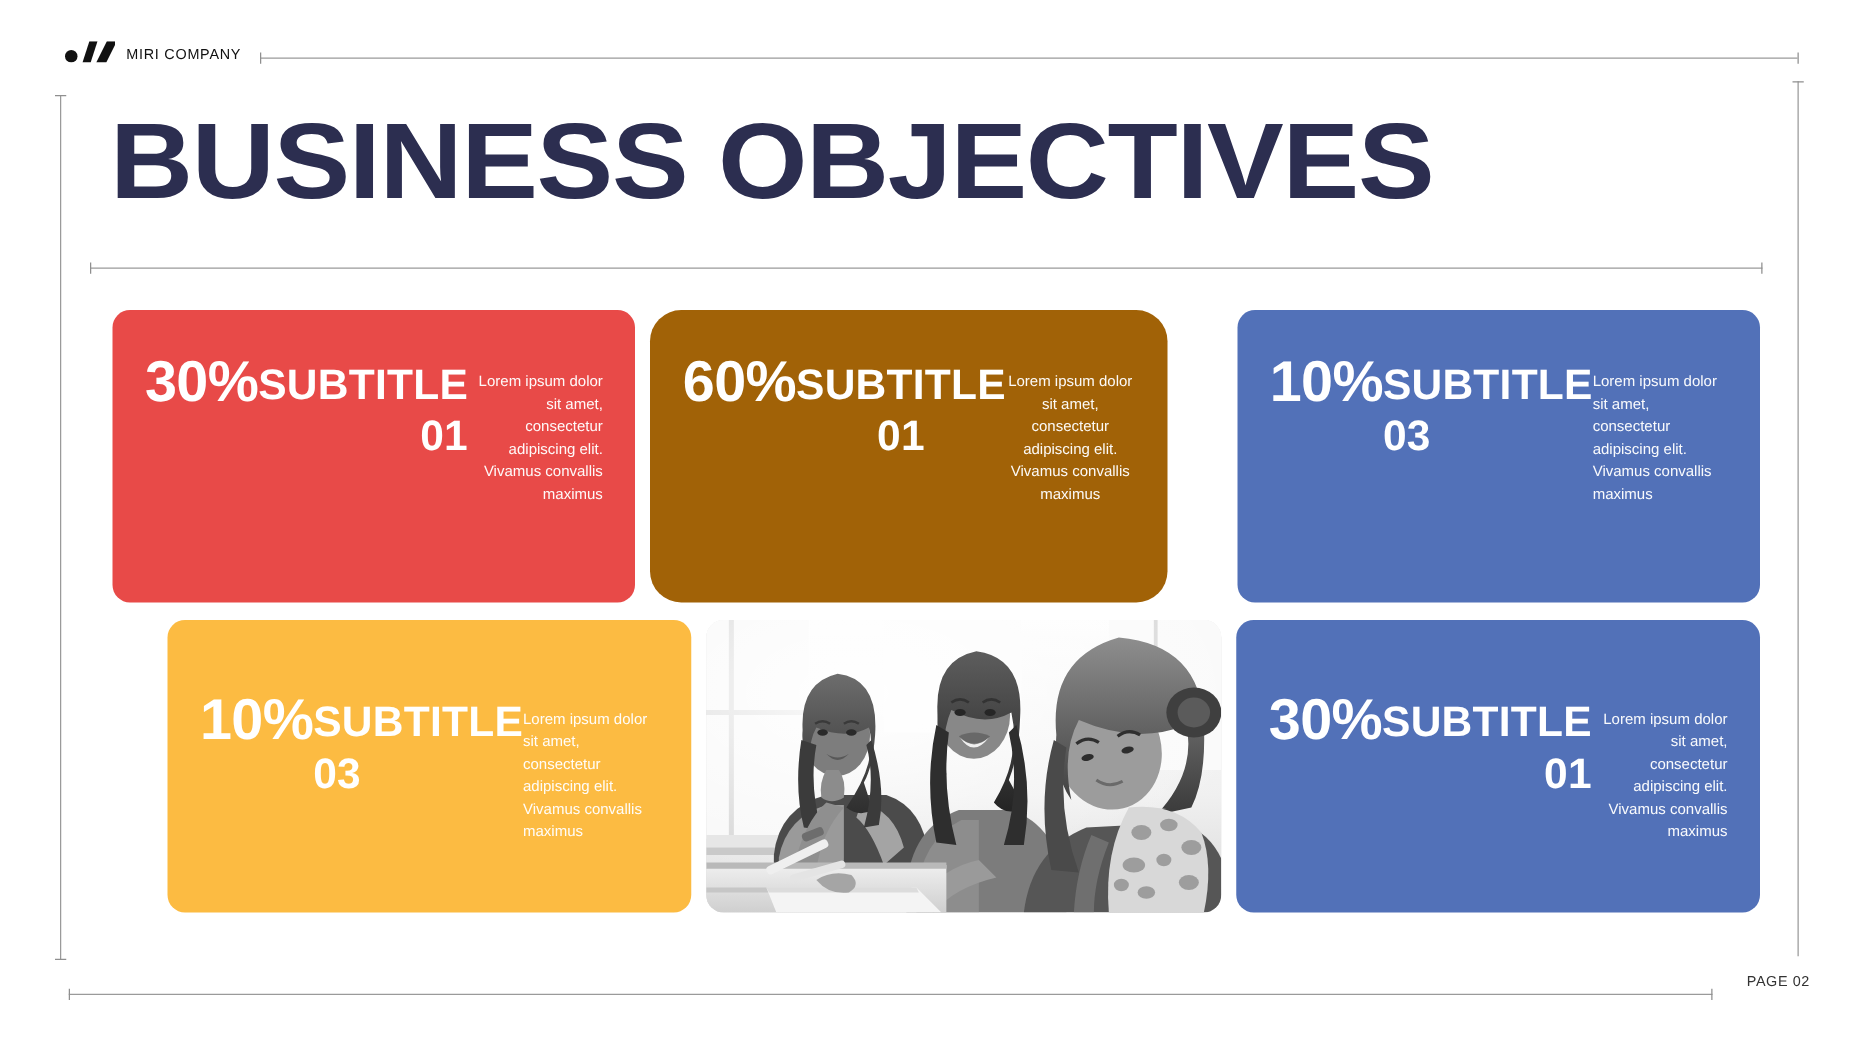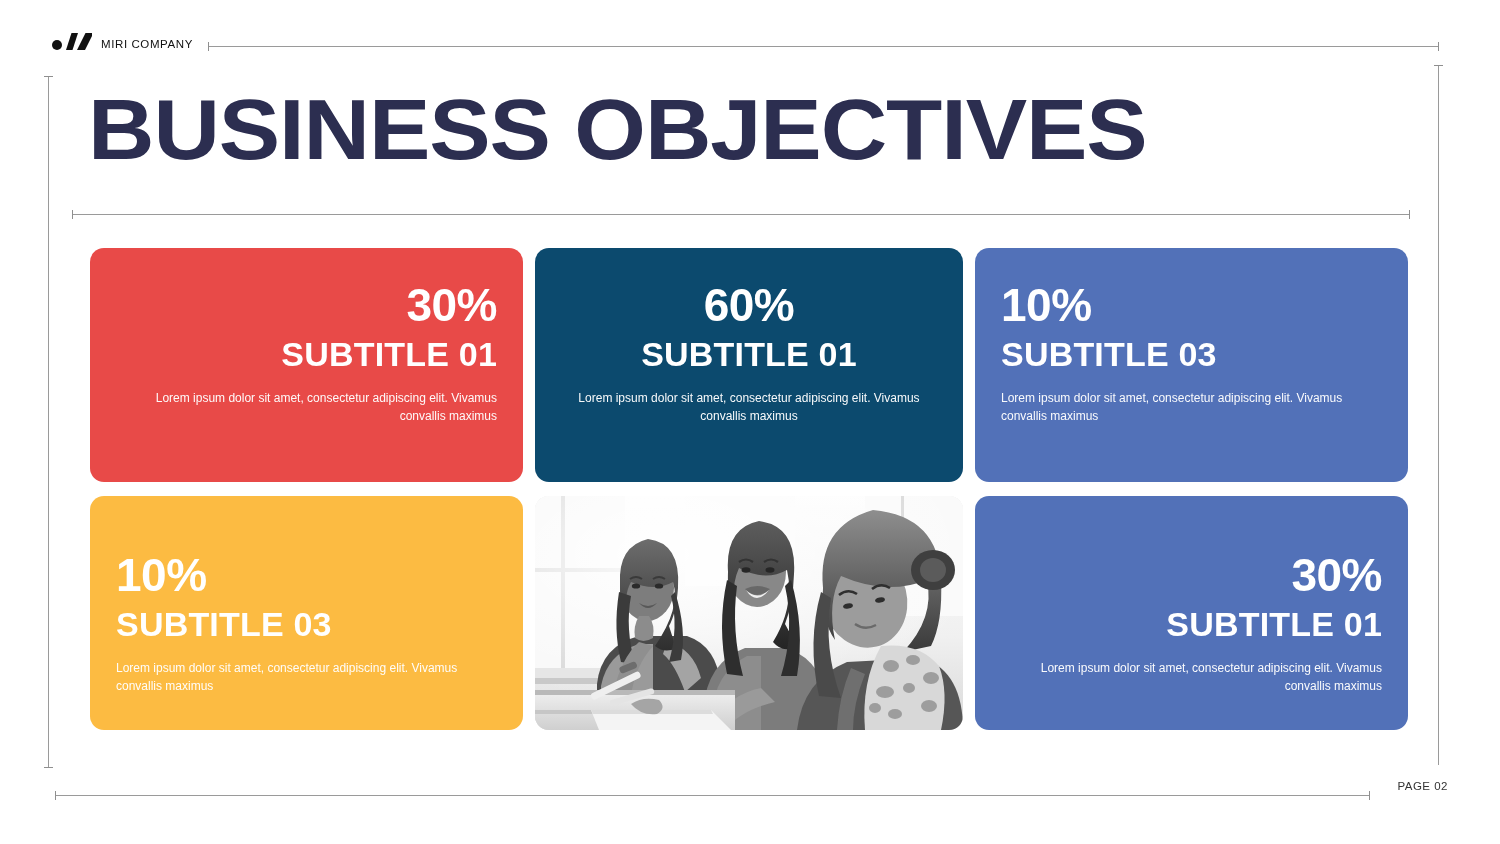--- a/index.html
+++ b/index.html
@@ -63,34 +63,34 @@
   
   .cards { position:absolute; left:90px; top:248px; width:1318px; }
   .card-row { display:flex; gap:12px; }
   .card-row + .card-row { margin-top:14px; }
 
   .card {
     border-radius:14px;
     position:relative;
     overflow:hidden;
     padding:34px 26px 28px 26px;
-    display:flex; flex-direction:column; justify-content:flex-start;
+    display:flex; justify-content:flex-start;
   }
   .card.size-a { width:433px; height:234px; }
   .card.size-b { width:428px; height:234px; }
   .card.size-c { width:433px; height:234px; }
 
   .card.red    { background:#E84A48; }
-  .card.gray   { background:#0c4a6e; }
+  .card.gray   { background:#a16207;border-radius:25px; }
   .card.blue   { background:#5271B8; }
   .card.yellow { background:#FCBB42; }
 
   .card.align-right  { text-align:right; }
   .card.align-center { text-align:center; }
-  .card.align-left   { text-align:left; }
+  .card.align-left   { text-align:left;margin-left:44px; }
 
   .card .pct {
     font-size:46px; font-weight:700; color:#ffffff;
     line-height:1.0; letter-spacing:-0.5px;
   }
   .card .subtitle {
     font-size:34px; font-weight:700; color:#ffffff;
     line-height:1.2; letter-spacing:0.2px; margin-top:6px;
   }
   .card .body {

